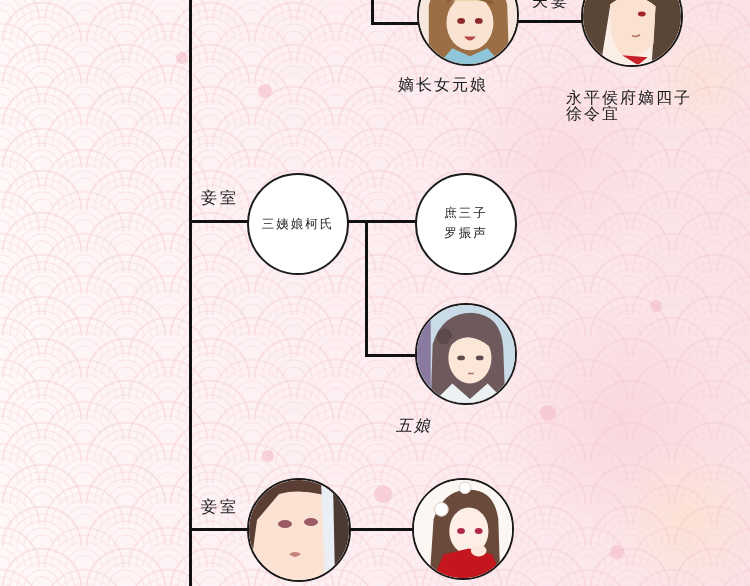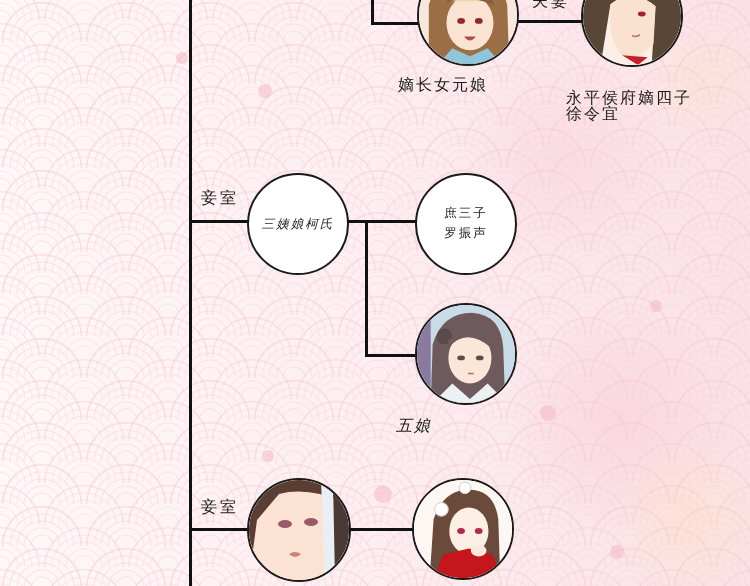--- a/index.html
+++ b/index.html
@@ -97,21 +97,21 @@
     <ellipse cx="60" cy="48" rx="4" ry="2.5" fill="#a3262a"></ellipse>
     <path d="M50 70 Q55 72 58 69" stroke="#b07060" stroke-width="1.5" fill="none"></path>
     <path d="M40 90 L56 100 L66 92 Z" fill="#c8202a"></path>
   </svg>
 </div>
 <div class="label" style="left:566px;top:90px;width:140px;">永平侯府嫡四子
 徐令宜</div>
 
 <div class="role" style="left:201px;top:188px;">妾室</div>
 <div class="line" style="left:190px;top:220px;width:59px;height:3px;"></div>
-<div class="circle" style="left:247px;top:173px;width:102px;height:102px;font-style:italic;">
+<div class="circle" style="left:247px;top:173px;width:102px;height:102px;">
   <span class="txt">三姨娘柯氏</span>
 </div>
 <div class="line" style="left:347px;top:220px;width:70px;height:3px;"></div>
 <div class="line" style="left:365px;top:220px;width:3px;height:137px;"></div>
 <div class="line" style="left:365px;top:354px;width:52px;height:3px;"></div>
 
 <div class="circle" style="left:415px;top:173px;width:102px;height:102px;font-family:Liberation Mono, monospace;">
   <span class="txt">庶三子
 罗振声</span>
 </div>

